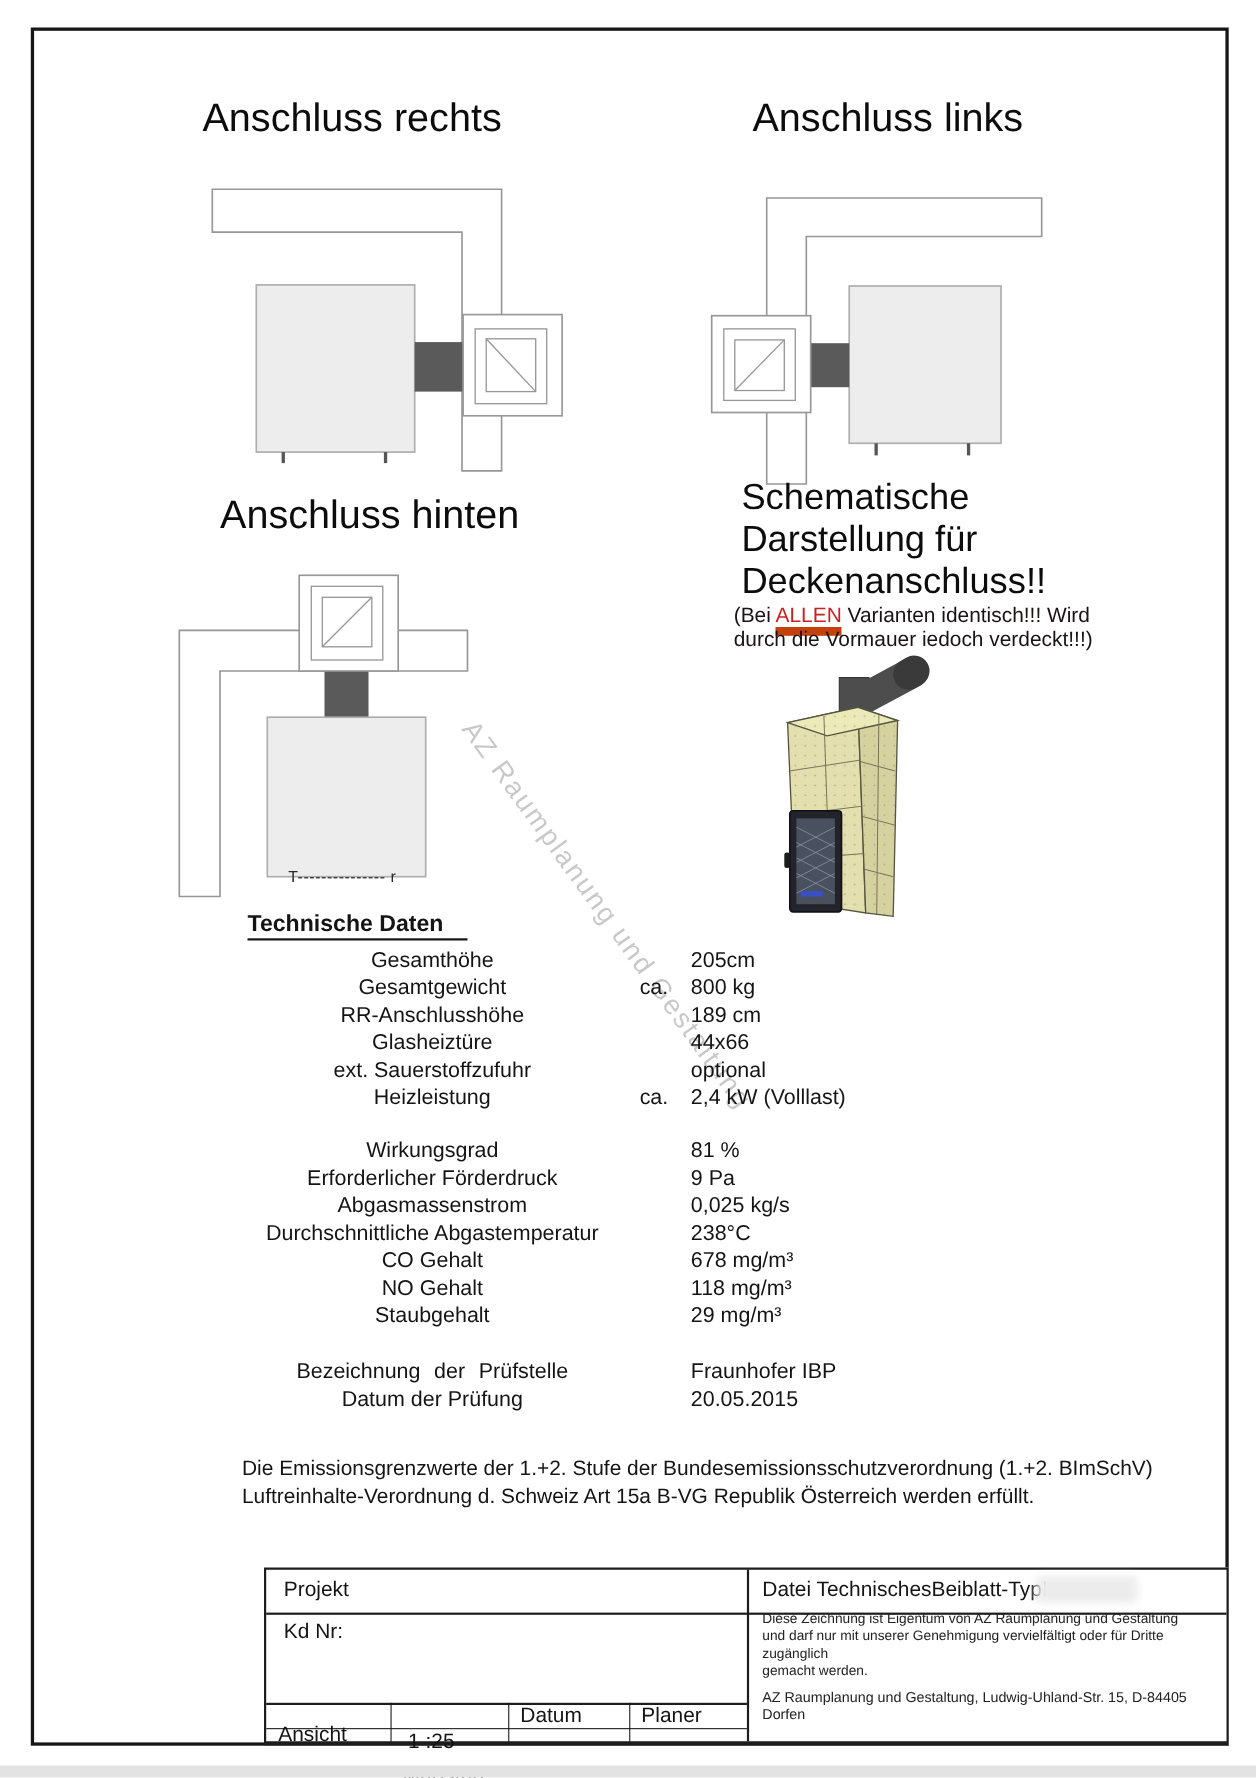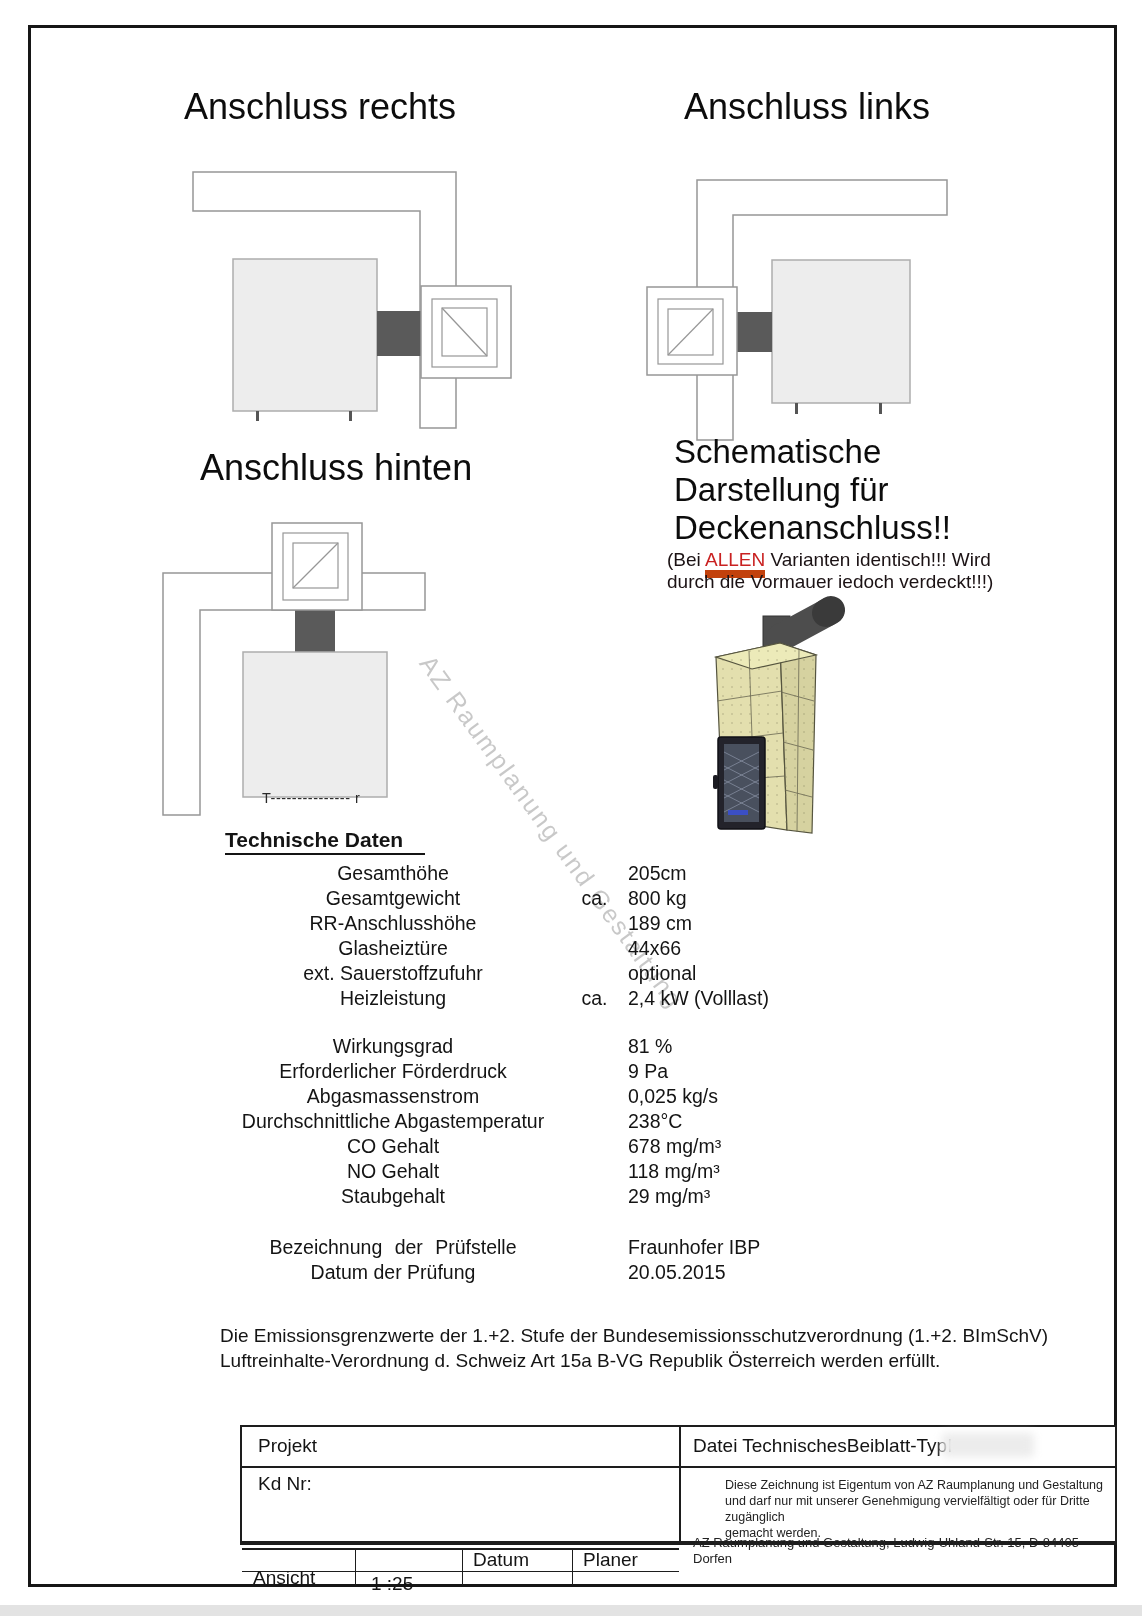--- a/index.html
+++ b/index.html
@@ -25,21 +25,21 @@
   .tech-title{font-weight:bold;font-size:21px;border-bottom:2.5px solid #141414;display:inline-block;padding-right:22px;padding-bottom:1px;margin-bottom:7px;}
   .td-row{display:flex;height:25px;align-items:flex-start;text-align:center;}
   .td-row .lab{width:336px;flex:0 0 auto;white-space:nowrap;}
   .td-row .ca{width:67px;flex:0 0 auto;}
   .td-row .val{white-space:nowrap;}
   .gap23{height:23px;} .gap26{height:26px;}
   .wsp{word-spacing:7px;}
   
   .compliance{left:220px;top:1323px;width:880px;font-size:19px;line-height:25px;color:#141414;}
   
-  .ftable{left:240px;top:1425px;width:877px;height:120px;border:2px solid #1d1d1d;border-bottom:4px solid #1d1d1d;box-sizing:border-box;background:#fff;}
+  .ftable{left:240px;top:1425px;width:877px;height:162px;border:2px solid #1d1d1d;border-bottom:4px solid #1d1d1d;box-sizing:border-box;background:#fff;}
   .ftable .vline-main{position:absolute;left:437px;top:0;width:0;height:100%;border-left:2px solid #1d1d1d;}
   .ftable .hline-a{position:absolute;left:0;top:39px;width:100%;border-top:2px solid #1d1d1d;}
   .ftable .hline-b{position:absolute;left:0;top:121px;width:437px;border-top:2px solid #1d1d1d;}
   .ftable .hline-c{position:absolute;left:0;top:144px;width:437px;border-top:1.5px solid #1d1d1d;}
   .ftable .cl1{position:absolute;left:113px;top:121px;height:37px;border-left:1.5px solid #1d1d1d;}
   .ftable .cl2{position:absolute;left:220px;top:121px;height:37px;border-left:1.5px solid #1d1d1d;}
   .ftable .cl3{position:absolute;left:330px;top:121px;height:37px;border-left:1.5px solid #1d1d1d;}
   .flabel{position:absolute;font-size:19px;color:#141414;white-space:nowrap;}
   .fsmall{position:absolute;font-size:12.5px;line-height:16px;color:#222;width:400px;}
   .smudge{position:absolute;left:700px;top:6px;width:92px;height:24px;background:#ececec;filter:blur(4px);border-radius:4px;}
@@ -250,21 +250,21 @@
 
   <div class="flabel" style="left:11px;top:124px;margin-top:16px;">Ansicht</div>
   <div class="flabel" style="left:124px;top:135px;margin-top:42px;">Maßstab</div>
   <div class="flabel" style="left:231px;top:122px;">Datum</div>
   <div class="flabel" style="left:341px;top:122px;">Planer</div>
   <div class="flabel" style="left:129px;top:146px;">1 :25</div>
 
   <div class="flabel" style="left:451px;top:8px;">Datei TechnischesBeiblatt-TypI</div>
   <div class="smudge"></div>
 
-  <div class="fsmall" style="left:451px;top:50px;margin-left:32px;">
+  <div class="fsmall" style="left:451px;top:36px;">
     <div>Diese Zeichnung ist Eigentum von AZ Raumplanung und Gestaltung</div>
     <div>und darf nur mit unserer Genehmigung vervielfältigt oder für Dritte zugänglich</div>
     <div>gemacht werden.</div>
   </div>
   <div class="fsmall" style="left:451px;top:108px;font-size:13px;">AZ Raumplanung und Gestaltung, Ludwig-Uhland-Str. 15, D-84405 Dorfen</div>
 </div>
 
 <div class="abs bottom-strip"></div>
 
 </body></html>

